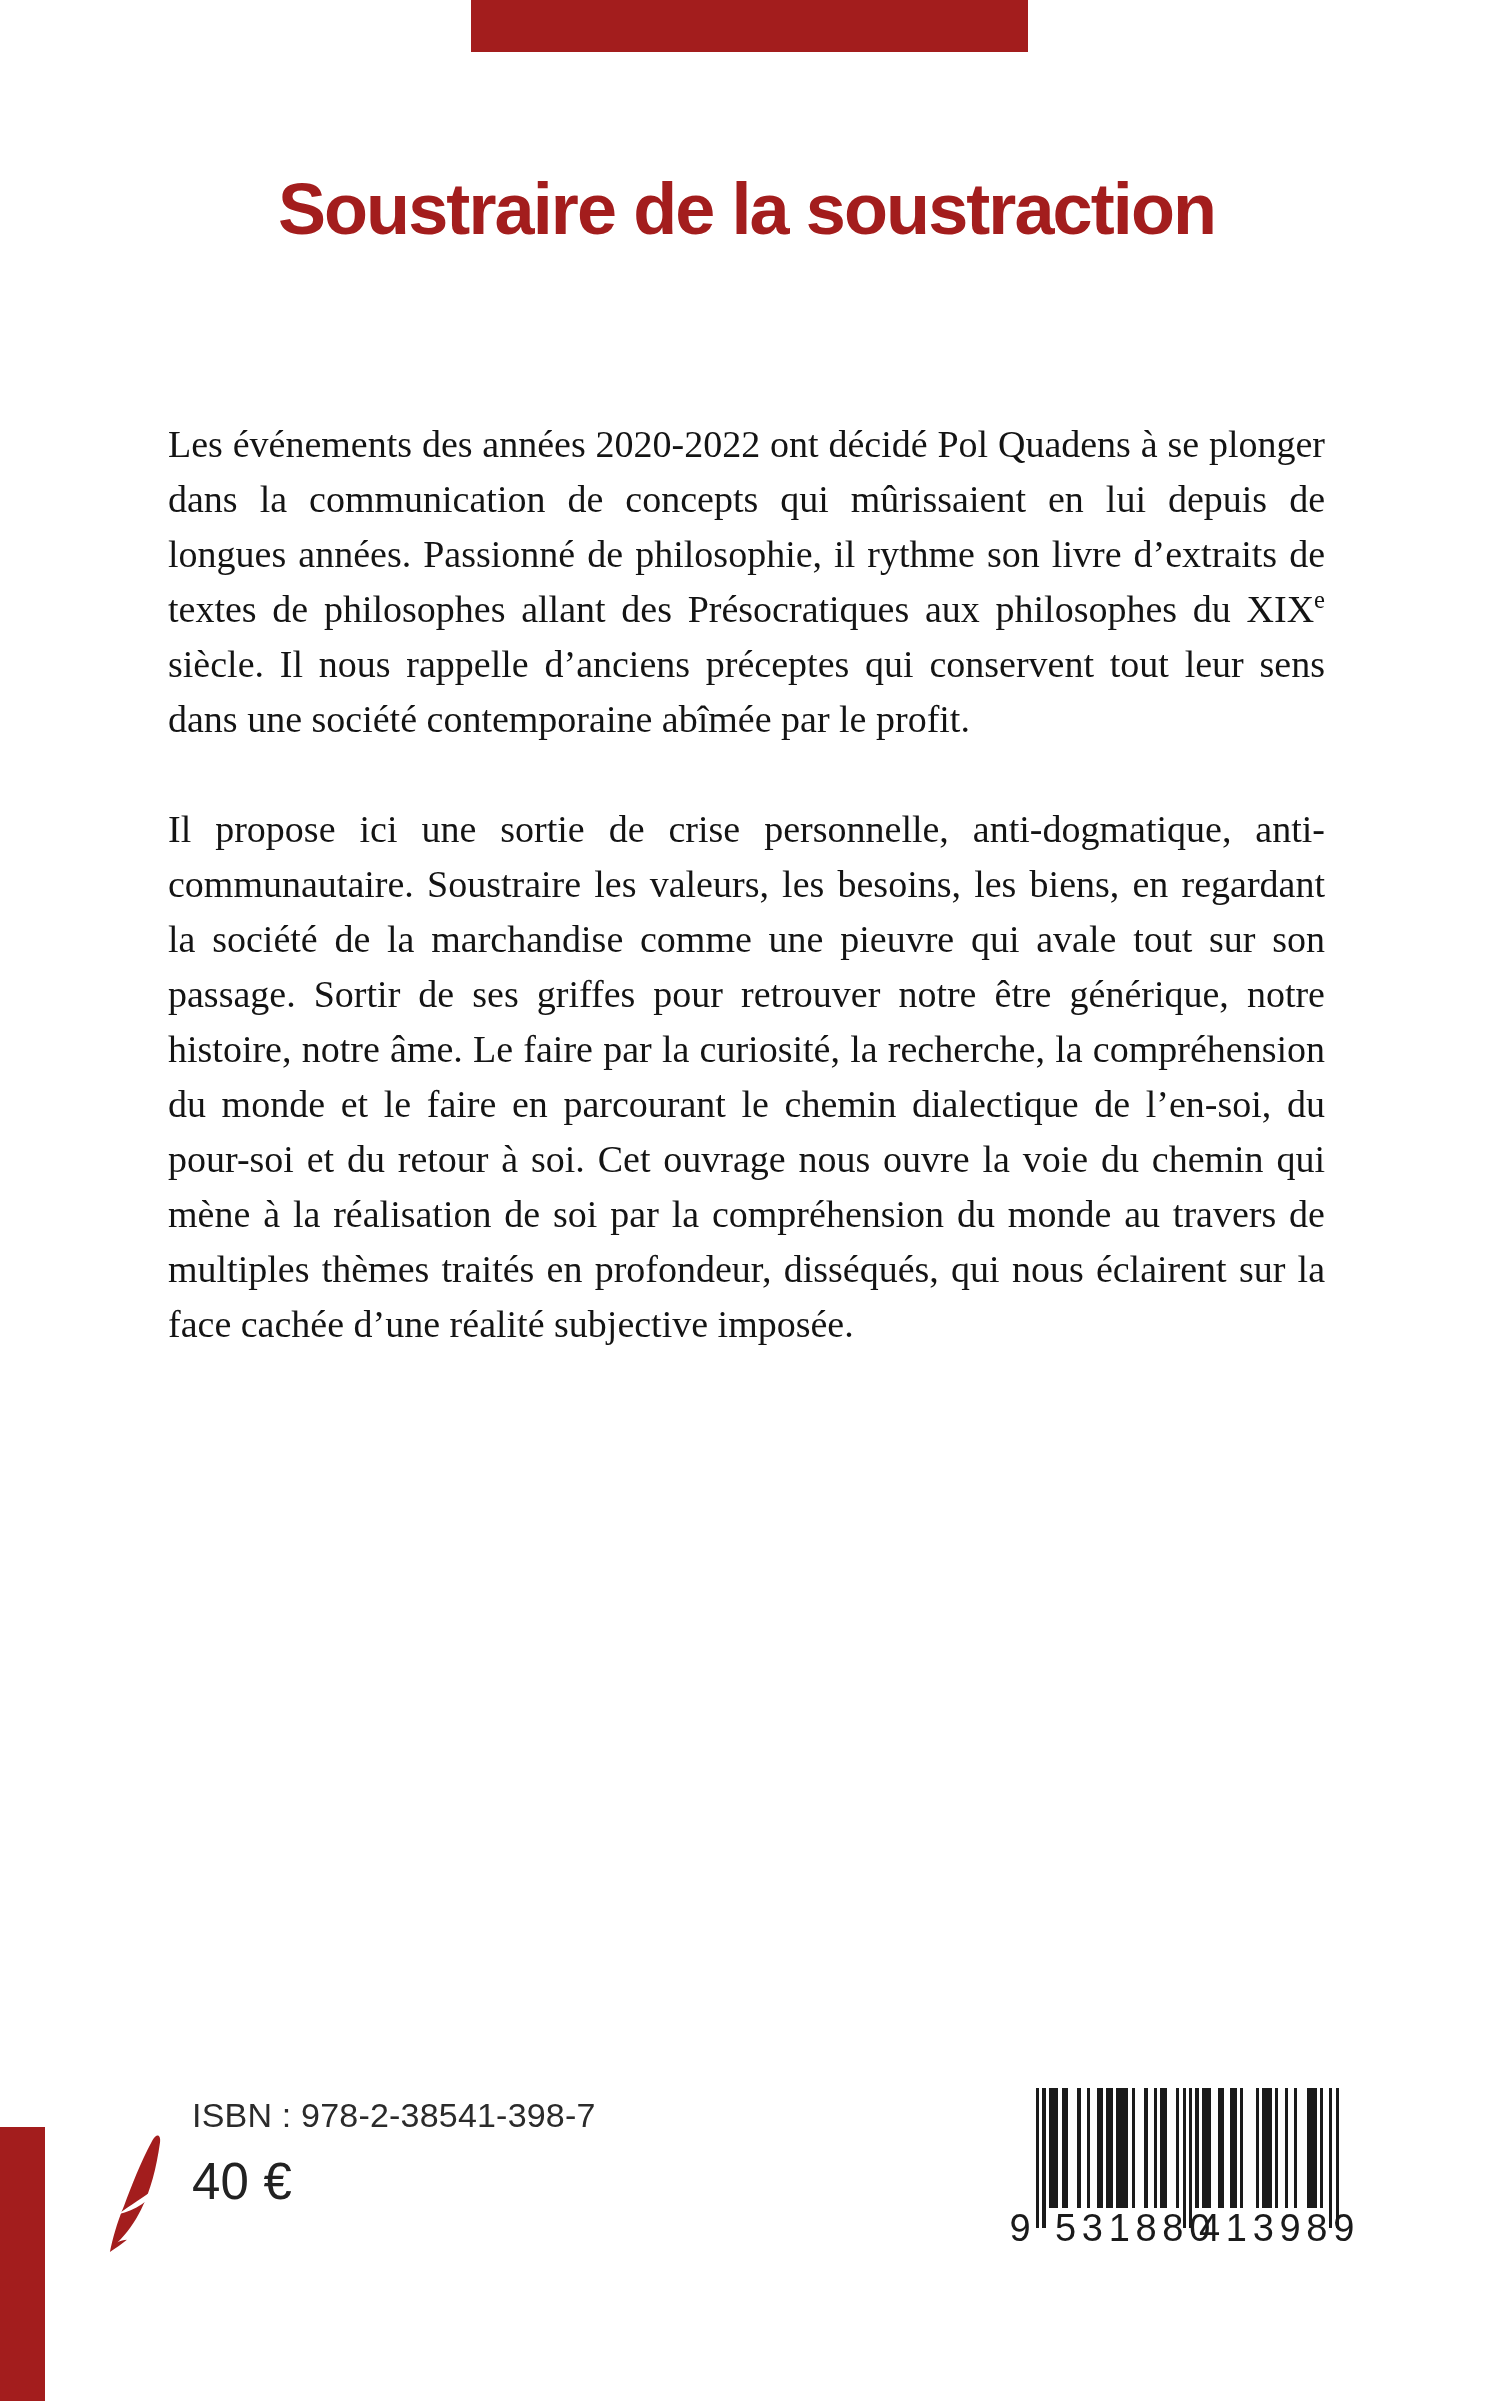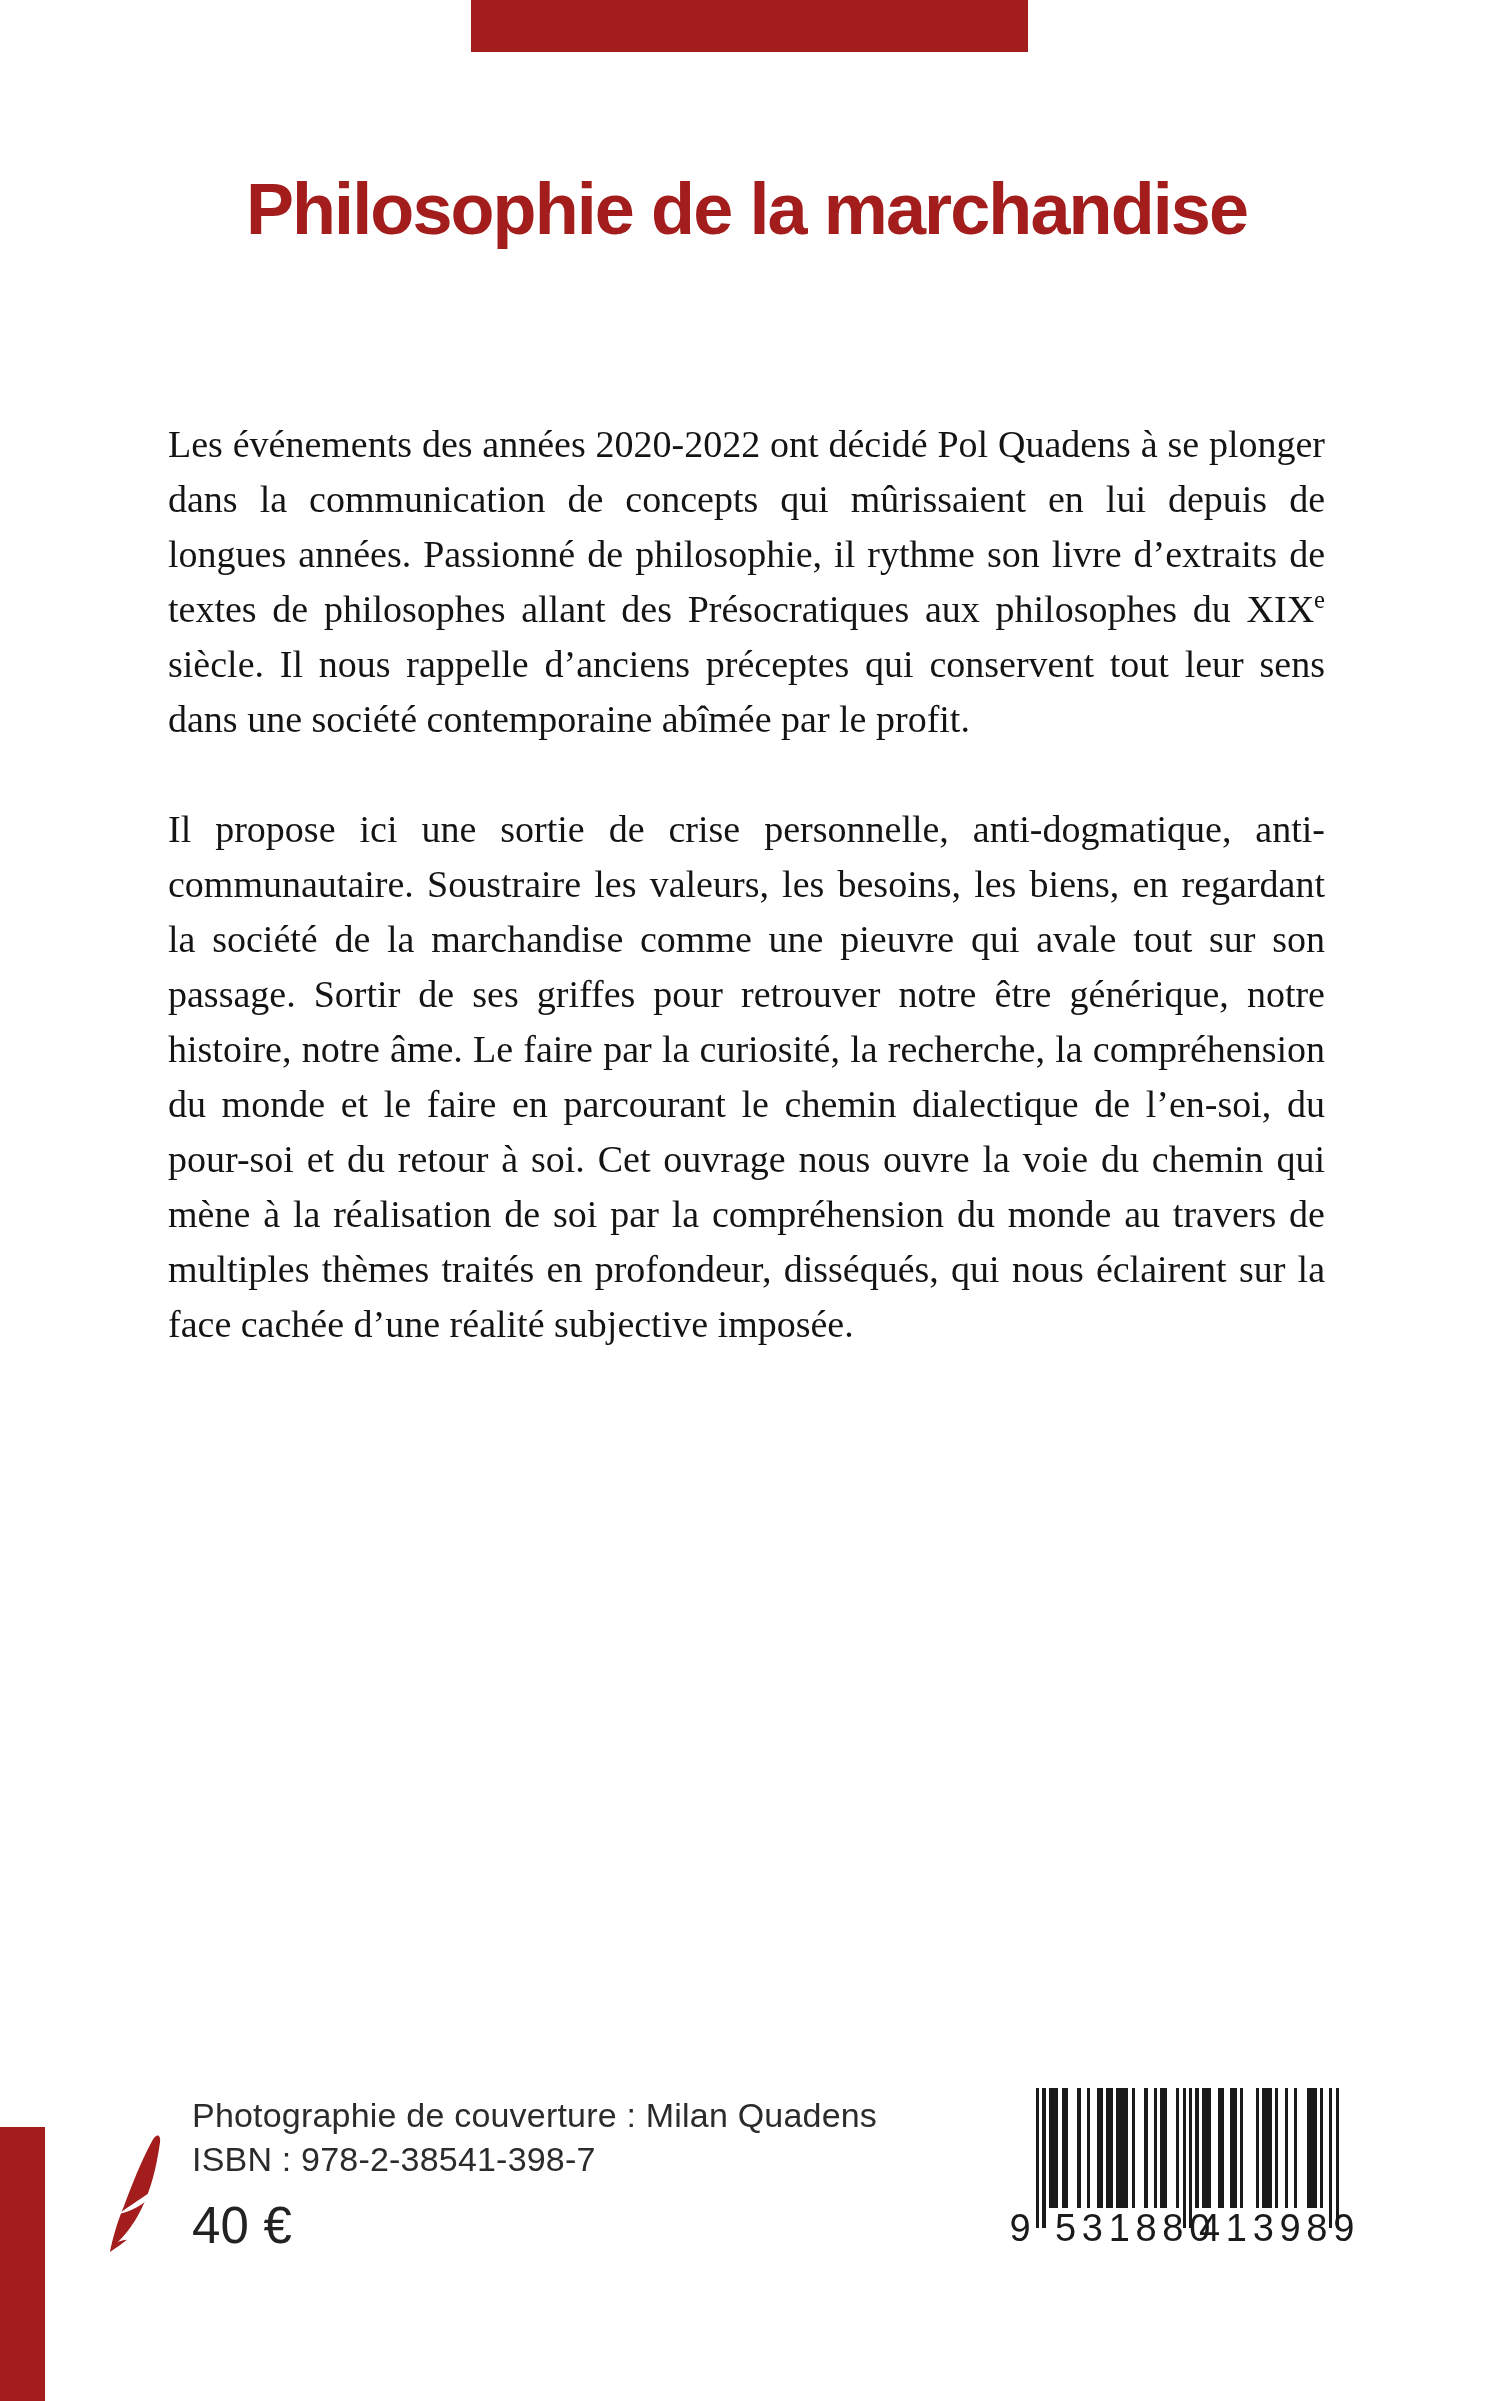--- a/index.html
+++ b/index.html
@@ -72,21 +72,21 @@
   }
   .bc-num-left{left:-26.5px;letter-spacing:0;}
   .bc-num-mid{left:19px;}
   .bc-num-right{left:163px;}
 </style>
 </head>
 <body style="--red: #a31d1d;">
 
 <div class="top-red-block"></div>
 
-<h1 class="book-title">Philosophie de la marchandise</h1>
+<h1 class="book-title">Soustraire de la soustraction</h1>
 
 <div class="text-column">
   <p class="synopsis-para-1"><span>Les événements des années 2020-2022 ont décidé Pol Quadens à se plonger dans la communication de concepts qui mûrissaient en lui depuis de longues années. Passionné de philosophie, il rythme son livre d’extraits de textes de philosophes allant des Présocratiques aux philosophes du XIX</span><span class="sup-e">e</span><span> siècle. Il nous rappelle d’anciens préceptes qui conservent tout leur sens dans une société contemporaine abîmée par le profit.</span></p>
   <p class="synopsis-para-2">Il propose ici une sortie de crise personnelle, anti-dogmatique, anti-communautaire. Soustraire les valeurs, les besoins, les biens, en regardant la société de la marchandise comme une pieuvre qui avale tout sur son passage. Sortir de ses griffes pour retrouver notre être générique, notre histoire, notre âme. Le faire par la curiosité, la recherche, la compréhension du monde et le faire en parcourant le chemin dialectique de l’en-soi, du pour-soi et du retour à soi.  Cet ouvrage nous ouvre la voie du chemin qui mène à la réalisation de soi par la compréhension du monde au travers de multiples thèmes traités en profondeur, disséqués, qui nous éclairent sur la face cachée d’une réalité subjective imposée.</p>
 </div>
 
 <div class="spine-red-bar"></div>
 
 <svg class="feather-logo" viewBox="0 0 60 130" xmlns="http://www.w3.org/2000/svg">
   <path fill="#a31d1d" d="M4 130
@@ -96,21 +96,20 @@
     C 53 42, 47 65, 37 85
     C 30 99, 22 110, 12 120
     C 15 118, 19 117, 22 117
     C 17 121, 10 126, 4 130 Z"></path>
   <path fill="#ffffff" d="M13 90
     C 26 80, 38 74, 55 60
     C 47 76, 31 86, 13 90 Z"></path>
 </svg>
 
 <div class="credits-block">
-  <div>Photographie de couverture : Milan Quadens</div>
   <div>ISBN : 978-2-38541-398-7</div>
   <div class="price-line">40 €</div>
 </div>
 
 <div class="barcode">
   <div class="barcode-bars">
       <div class="module on guard"></div>
       <div class="module guard"></div>
       <div class="module on guard"></div>
       <div class="module"></div>

